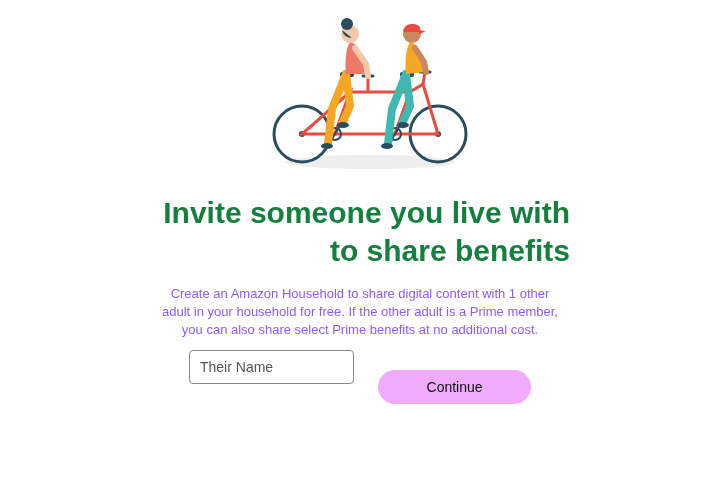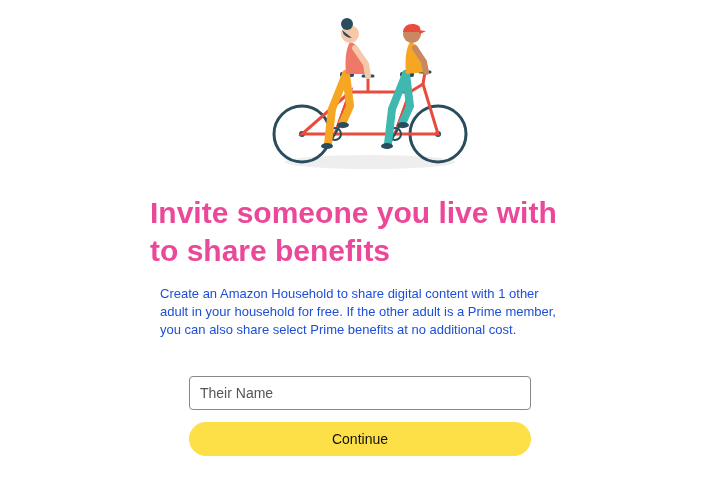--- a/index.html
+++ b/index.html
@@ -19,63 +19,63 @@
       overflow: hidden;
     }
     .illustration {
       width: 240px;
       height: 160px;
       margin-bottom: 20px;
     }
     .heading {
       font-size: 30px;
       font-weight: 600;
-      color: #ec4899;
-      text-align: left;
+      color: #15803d;
+      text-align: right;
       line-height: 1.25;
       max-width: 420px;
       margin-bottom: 16px;
     }
     .description {
       font-size: 13px;
-      color: #1d4ed8;
-      text-align: left;
+      color: #8b5cf6;
+      text-align: center;
       line-height: 1.4;
       max-width: 400px;
-      margin-bottom: 36px;
+      margin-bottom: 10px;
     }
     .form-container {
       width: 342px;
       display: flex;
-      flex-direction: column;
-      gap: 8px;
+      flex-direction: row;
+      gap: 24px;
     }
     .text-input {
       width: 100%;
       height: 34px;
       border: 1px solid #888;
       border-radius: 4px;
       padding: 0 10px;
       font-size: 14px;
       color: #111;
       background: #fff;
     }
     .text-input::placeholder {
       color: #555;
     }
     .continue-btn {
       width: 100%;
       height: 34px;
-      background: #fde047;
+      background: #f0abfc;
       border: none;
       border-radius: 17px;
       font-size: 14px;
       color: #111;
       cursor: pointer;
-      margin-top: 4px;
+      margin-top: 20px;
     }
   </style>
 </head>
 <body>
 
 <div class="illustration">
   <svg viewBox="0 0 240 160" xmlns="http://www.w3.org/2000/svg">
 
     <ellipse cx="130" cy="148" rx="85" ry="7" fill="#eee"></ellipse>
 

